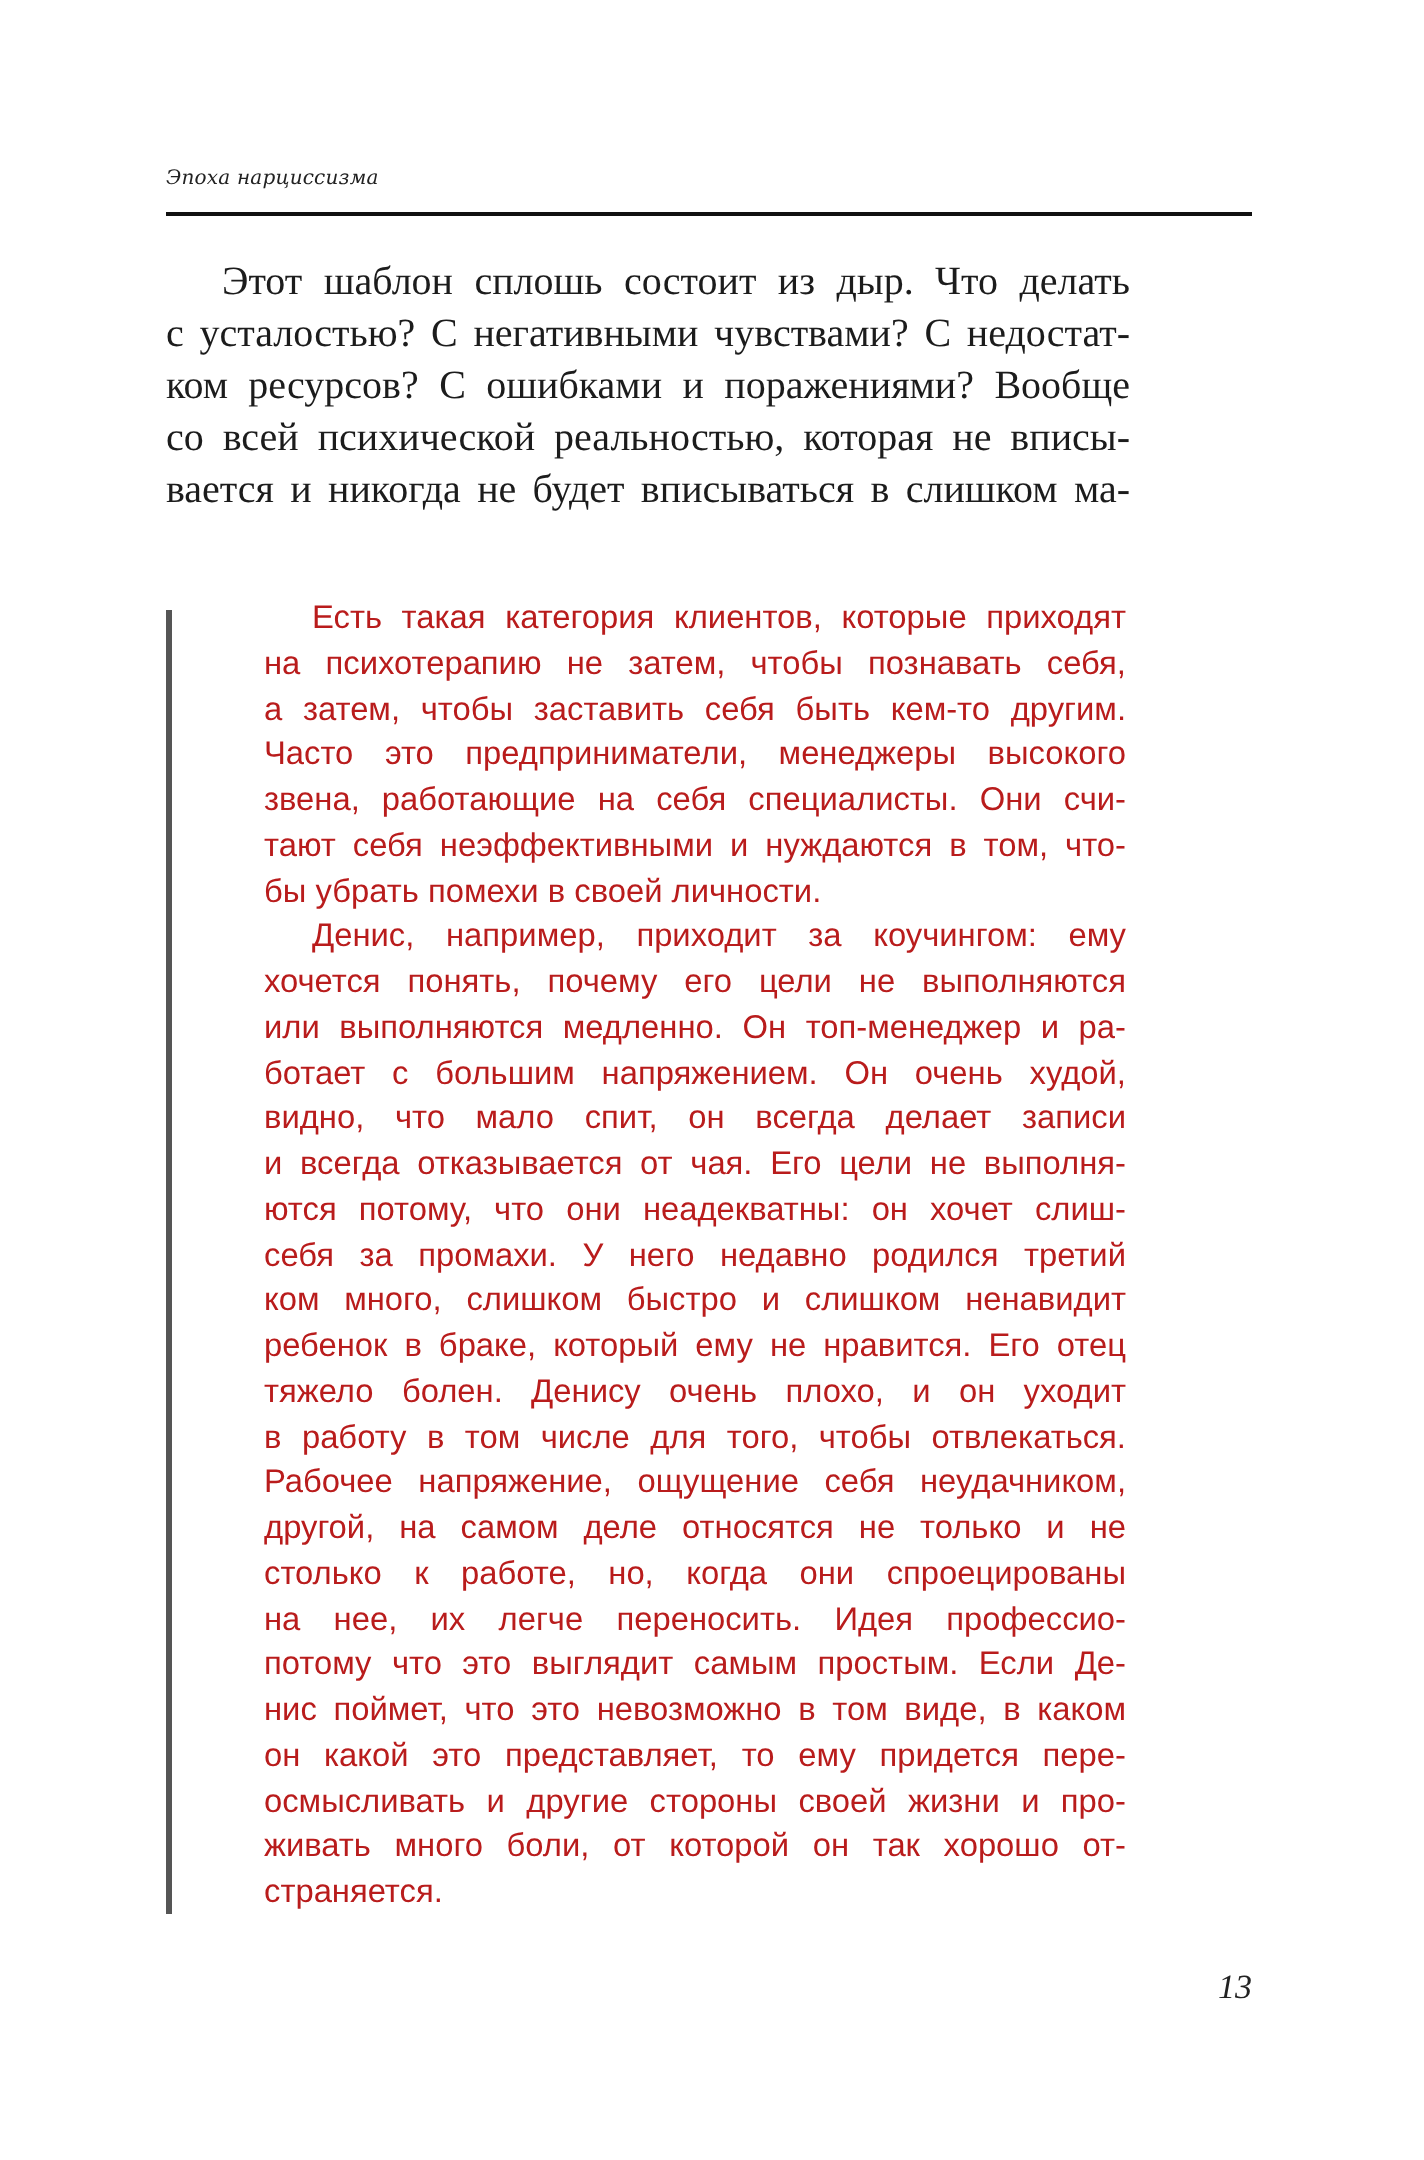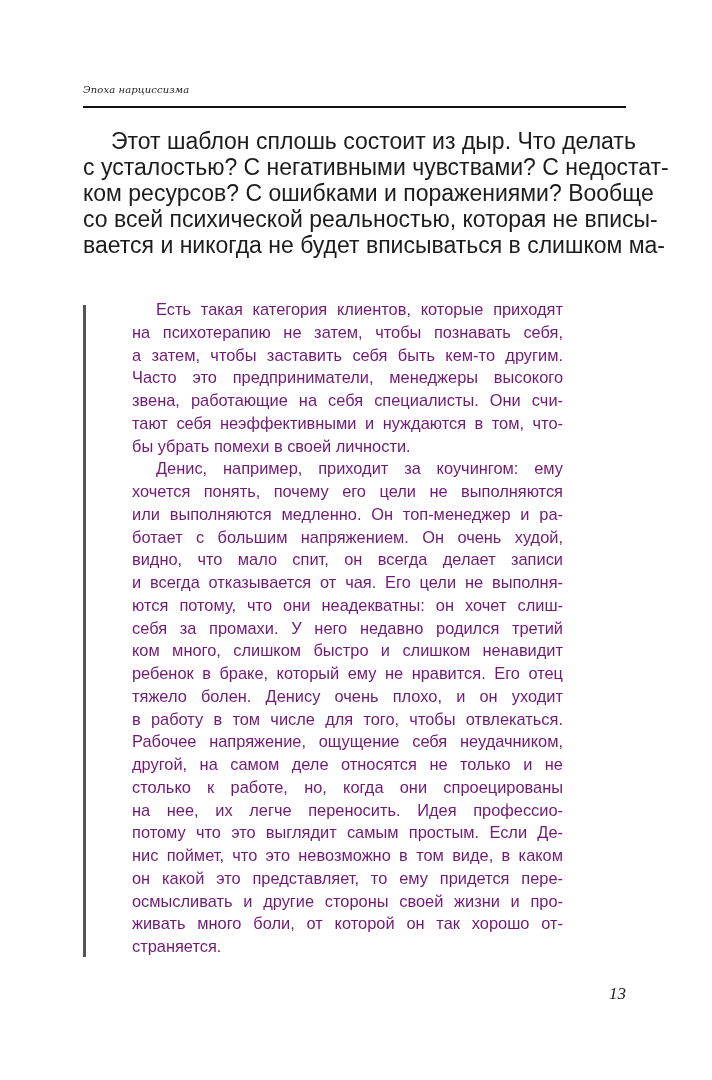--- a/index.html
+++ b/index.html
@@ -6,31 +6,31 @@
   body { width:712px; height:1080px; position:relative; overflow:hidden; color:#1a1a1a; }
   .page { position:absolute; left:0; top:0; width:712px; height:1080px; background:#fff; }
   .running-head {
     position:absolute; left:83px; top:84px; width:543px;
     font-family:"DejaVu Serif", "Liberation Serif", serif; font-style:italic;
     font-size:10px; color:#222; letter-spacing:0.1px;
   }
   .head-rule { position:absolute; left:83px; top:106px; width:543px; height:2px; background:#111; }
   .serif-block {
     position:absolute; left:83px; top:128px; width:482px;
-    font-family:Liberation Sans, sans-serif;
-    font-size:23px; line-height:26px; color:#1c1c1c; text-align:justify;
+    font-family:Liberation Serif, serif;
+    font-size:20px; line-height:26px; color:#1c1c1c; text-align:justify;
   }
   .serif-block .line { display:block; white-space:nowrap; text-align-last:justify; text-align:justify; }
   .serif-block .line.last { text-align-last:left; }
   .serif-block .line.indent { padding-left:28px; }
   .quote-bar { position:absolute; left:83px; top:305px; width:3px; height:652px; background:#555; }
   .sans-block {
     position:absolute; left:132px; top:298px; width:431px;
     font-family:"Liberation Sans", "DejaVu Sans", sans-serif;
-    font-size:16.4px; line-height:22.75px; color:#701a75;
+    font-size:16.4px; line-height:22.75px; color:#b91c1c;
   }
   .sans-block .line { display:block; white-space:nowrap; text-align:justify; text-align-last:justify; }
   .sans-block .line.last { text-align-last:left; }
   .sans-block .line.indent { padding-left:24px; }
   .folio {
     position:absolute; left:596px; top:984px; width:30px; text-align:right;
     font-family:"Liberation Serif", "DejaVu Serif", serif; font-style:italic;
     font-size:17px; color:#222;
   }
 </style>

